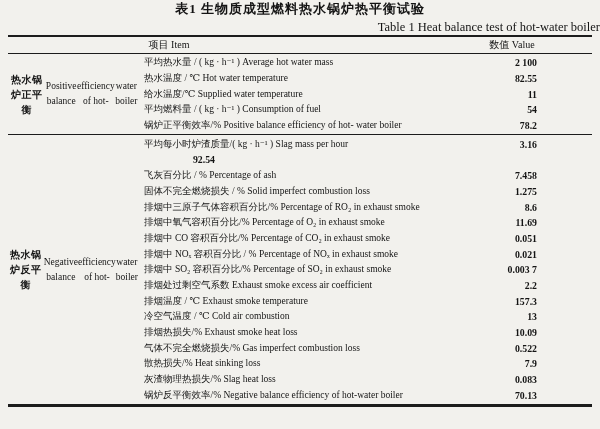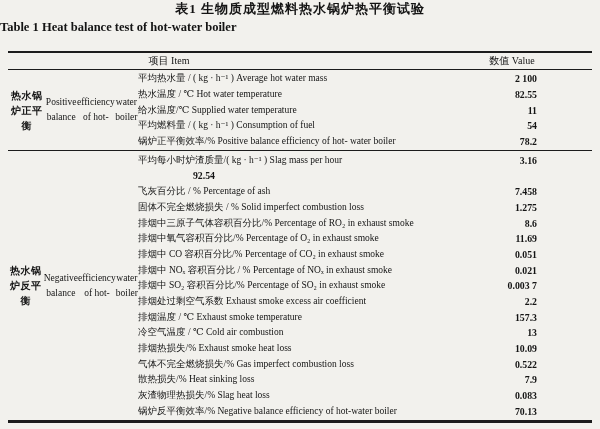--- a/index.html
+++ b/index.html
@@ -9,22 +9,22 @@
     font-family:"Liberation Serif","DejaVu Serif",serif;
     color:#141414;
     overflow:hidden;
   }
   .page { width:600px; height:429px; position:relative; }
   .title-cn {
     text-align:center; font-weight:bold; font-size:13px; line-height:17px;
     letter-spacing:1px;
   }
   .title-en {
-    text-align:left; font-weight:bold; font-size:12.5px; line-height:16px;
-    margin-top:2px; margin-bottom:16px;
+    text-align:right; font-weight:normal; font-size:12.5px; line-height:16px;
+    margin-top:2px; margin-bottom:0;
   }
   .tbl {
     margin:0 8px; width:584px;
     border-top:2px solid #1c1c1c;
     border-bottom:3px solid #1c1c1c;
   }
   .header-row {
     display:flex; align-items:center; height:17px;
     border-bottom:1.5px solid #1c1c1c;
     font-size:10px; font-weight:normal;
@@ -34,21 +34,21 @@
   .group { display:flex; }
   .group + .group { border-top:1.5px solid #1c1c1c; }
   .group-label {
     width:130px; display:flex; flex-direction:row; justify-content:center;
     align-items:center; text-align:center; font-size:9.5px; line-height:15px;
   }
   .label-cn { font-weight:bold; font-size:10px; letter-spacing:0.5px; }
   .group-rows { flex:1; display:flex; flex-direction:column; padding:1px 0; }
   .row { display:flex; align-items:center; height:15.7px; }
   .cell-item {
-    flex:1; font-size:9.5px; white-space:nowrap; overflow:hidden;
+    flex:1; font-size:9.5px; white-space:nowrap; overflow:hidden;margin-left:6px;
   }
   .cell-value {
     width:132px; text-align:right; padding-right:55px;
     font-size:9.8px; font-weight:bold; white-space:nowrap;
   }
 </style>
 </head>
 <body>
 
 <div class="page">

